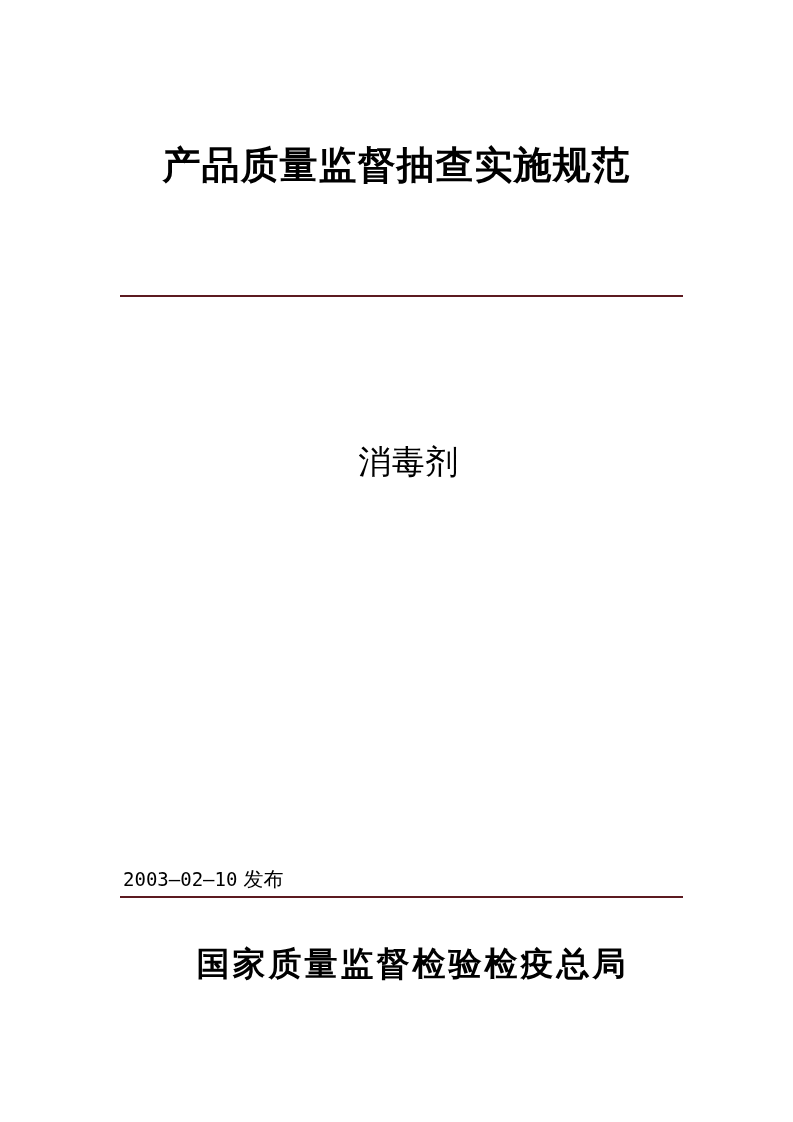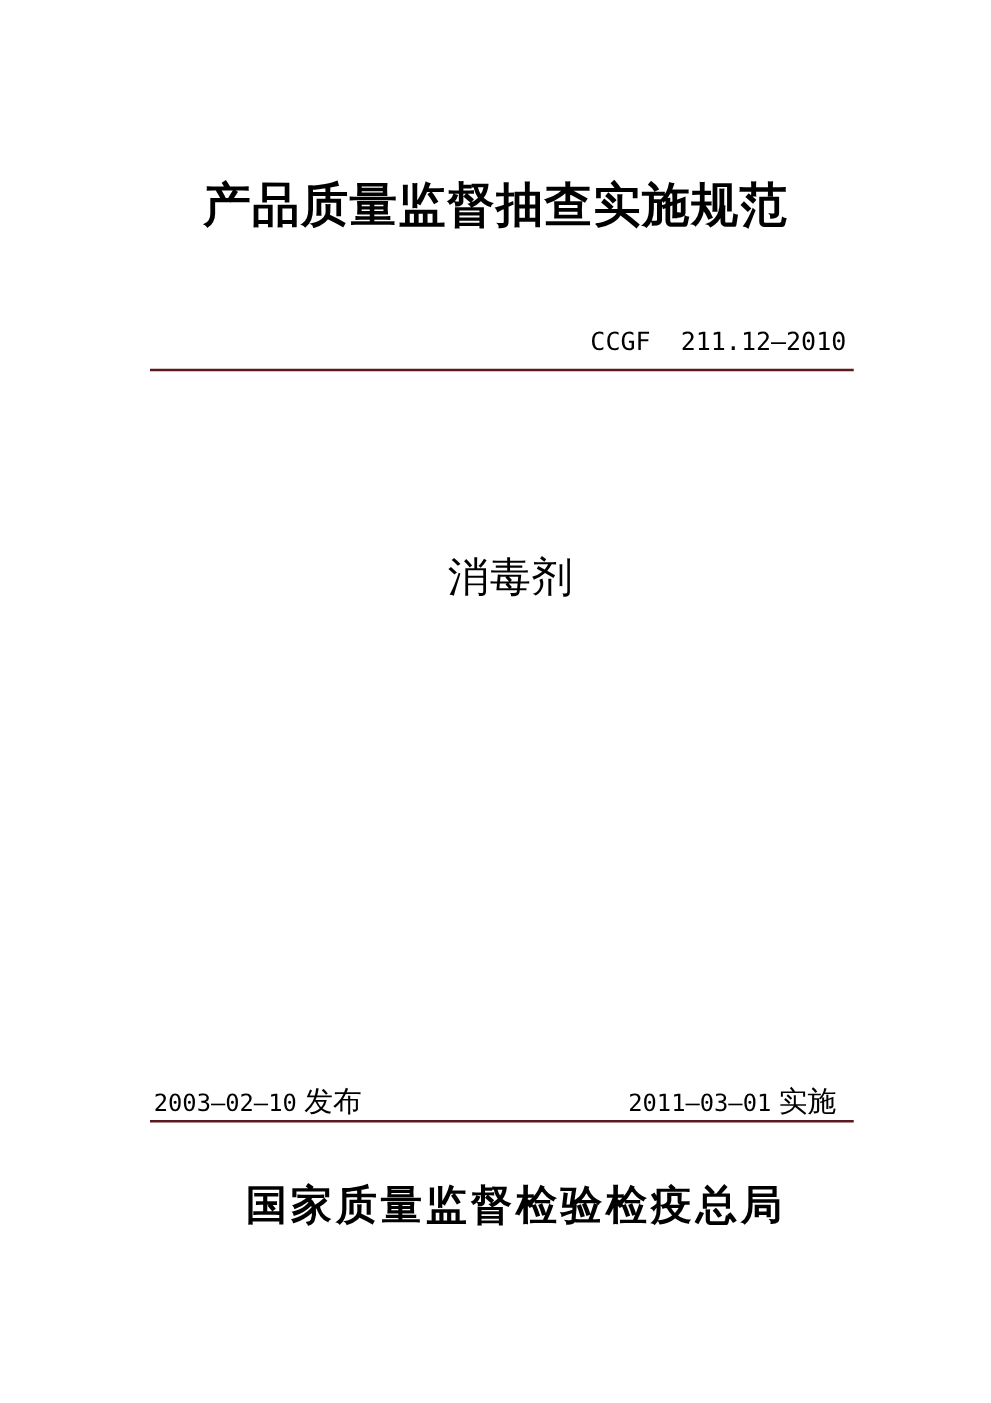--- a/index.html
+++ b/index.html
@@ -80,21 +80,21 @@
   .date-item { white-space: nowrap; }
   .date-item.left  { padding-left: 3px; }
   .date-item.right { padding-right: 14px; }
   .date-value {
     font-family: "DejaVu Sans Mono", "Liberation Mono", monospace;
     font-size: 19px;
     letter-spacing: 0;
   }
   .date-label {
     font-family: "Liberation Sans", "DejaVu Sans", sans-serif;
-    font-size: 23px;
+    font-size: 20px;
     margin-left: 6px;
     text-align: center;
   }
 
   .authority {
     position: absolute;
     top: 946px;
     left: 16px;
     width: 100%;
     text-align: center;
@@ -106,32 +106,28 @@
     white-space: nowrap;
   }
 </style>
 </head>
 <body>
 
 <div class="page">
 
   <h1 class="doc-title">产品质量监督抽查实施规范</h1>
 
-  <div class="doc-number">CCGF  211.12—2010</div>
 
   <div class="rule rule-top"></div>
 
   <div class="product-name">消毒剂</div>
 
   <div class="dates-row">
     <div class="date-item left">
       <span class="date-value">2003—02—10</span><span class="date-label">发布</span>
-    </div>
-    <div class="date-item right">
-      <span class="date-value">2011—03—01</span><span class="date-label">实施</span>
     </div>
   </div>
 
   <div class="rule rule-bottom"></div>
 
   <div class="authority">国家质量监督检验检疫总局</div>
 
 </div>
 
 </body></html>

